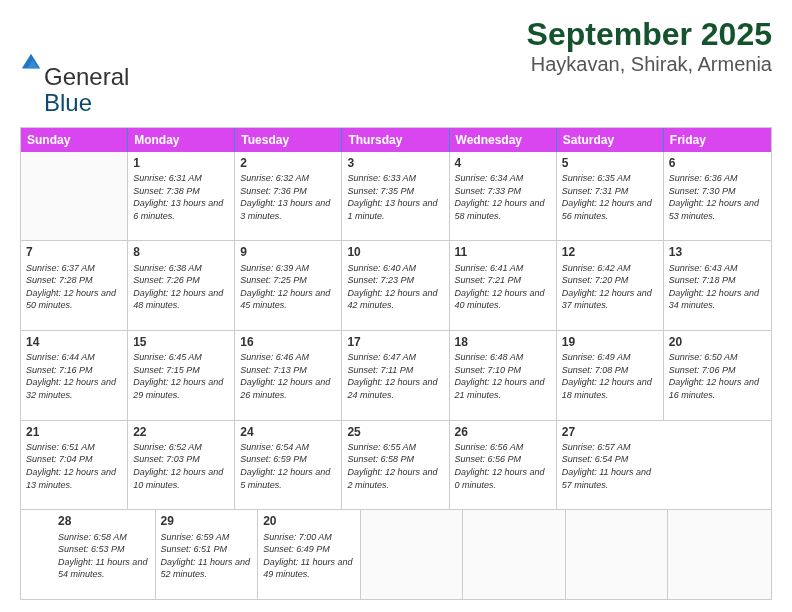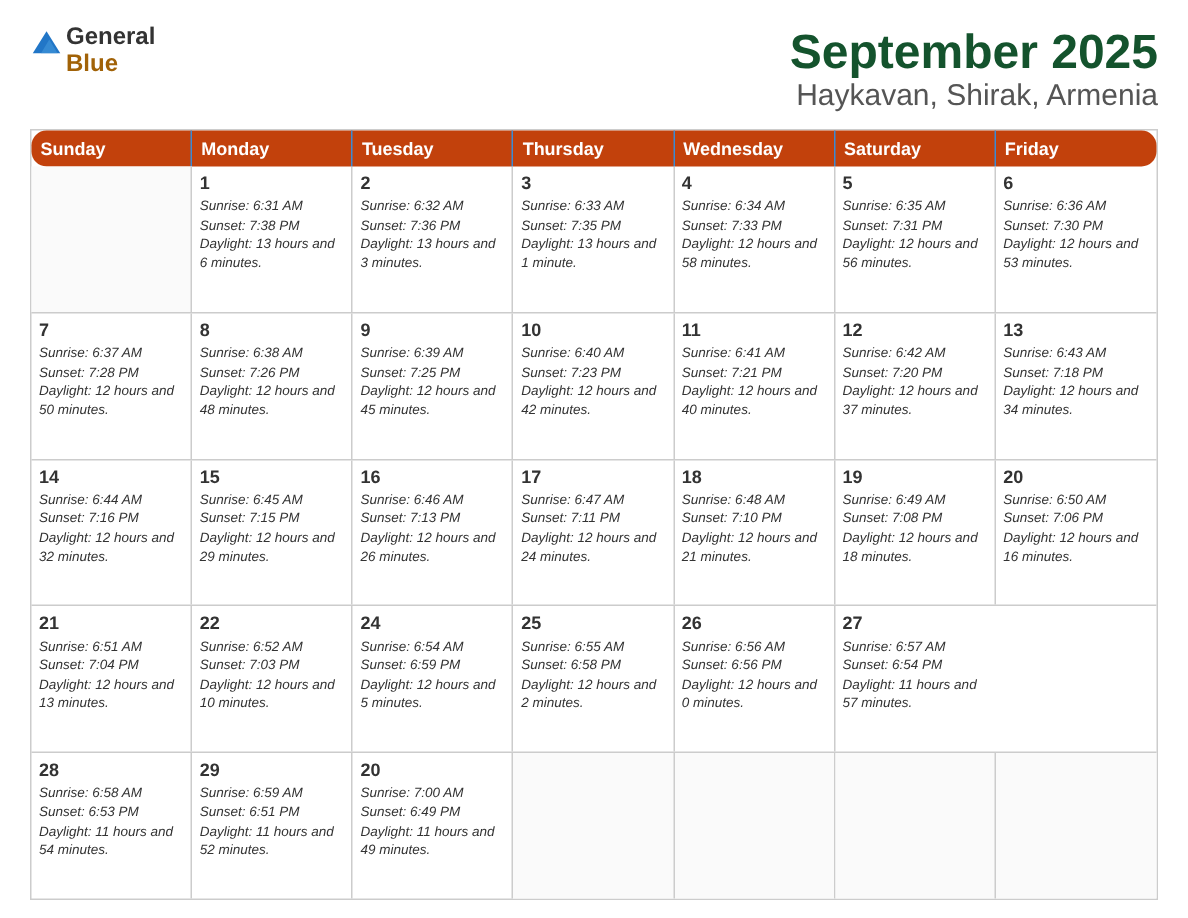--- a/index.html
+++ b/index.html
@@ -22,26 +22,27 @@
       justify-content: space-between;
       align-items: flex-start;
       margin-bottom: 10px;
     }
     .logo {
       display: flex;
       align-items: center;
       gap: 2px;
     }
     .logo-text {
-      font-size: 16px;
-      font-weight: bold;
+      font-size: 24px;
+      font-weight: normal;
       line-height: 1.1;
+      margin-top: 48px;
     }
     .logo-general { color: #333; }
-    .logo-blue { color: #a16207; }
+    .logo-blue { color: #0c4a6e; }
     .logo-icon {
       width: 22px;
       height: 22px;
       margin-top: -2px;
     }
     .title-block {
       text-align: right;
     }
     .month-title {
       font-size: 32px;
@@ -54,22 +55,21 @@
     }
     .calendar {
       flex: 1;
       display: flex;
       flex-direction: column;
       border: 1px solid #ccc;
     }
     .cal-header {
       display: grid;
       grid-template-columns: repeat(7, 1fr);
-      background: #c2410c;
-      border-radius: 10px;
+      background: #d946ef;
     }
     .cal-header-cell {
       color: #fff;
       font-size: 12px;
       font-weight: bold;
       padding: 5px 6px;
       text-align: left;
       border-right: 1px solid #3a8ad4;
     }
     .cal-header-cell:last-child { border-right: none; }
@@ -77,21 +77,21 @@
       flex: 1;
       display: flex;
       flex-direction: column;
     }
     .cal-row {
       display: grid;
       grid-template-columns: repeat(7, 1fr);
       flex: 1;
       border-bottom: 1px solid #ccc;
     }
-    .cal-row:last-child { border-bottom: none; }
+    .cal-row:last-child { border-bottom: none; margin-left: 32px; }
     .cal-cell {
       border-right: 1px solid #ccc;
       padding: 3px 5px;
       font-size: 9.5px;
       color: #333;
       line-height: 1.35;
       min-height: 0;
     }
     .cal-cell:last-child { border-right: none; }
     .cal-cell.empty { background: #fafafa; }

